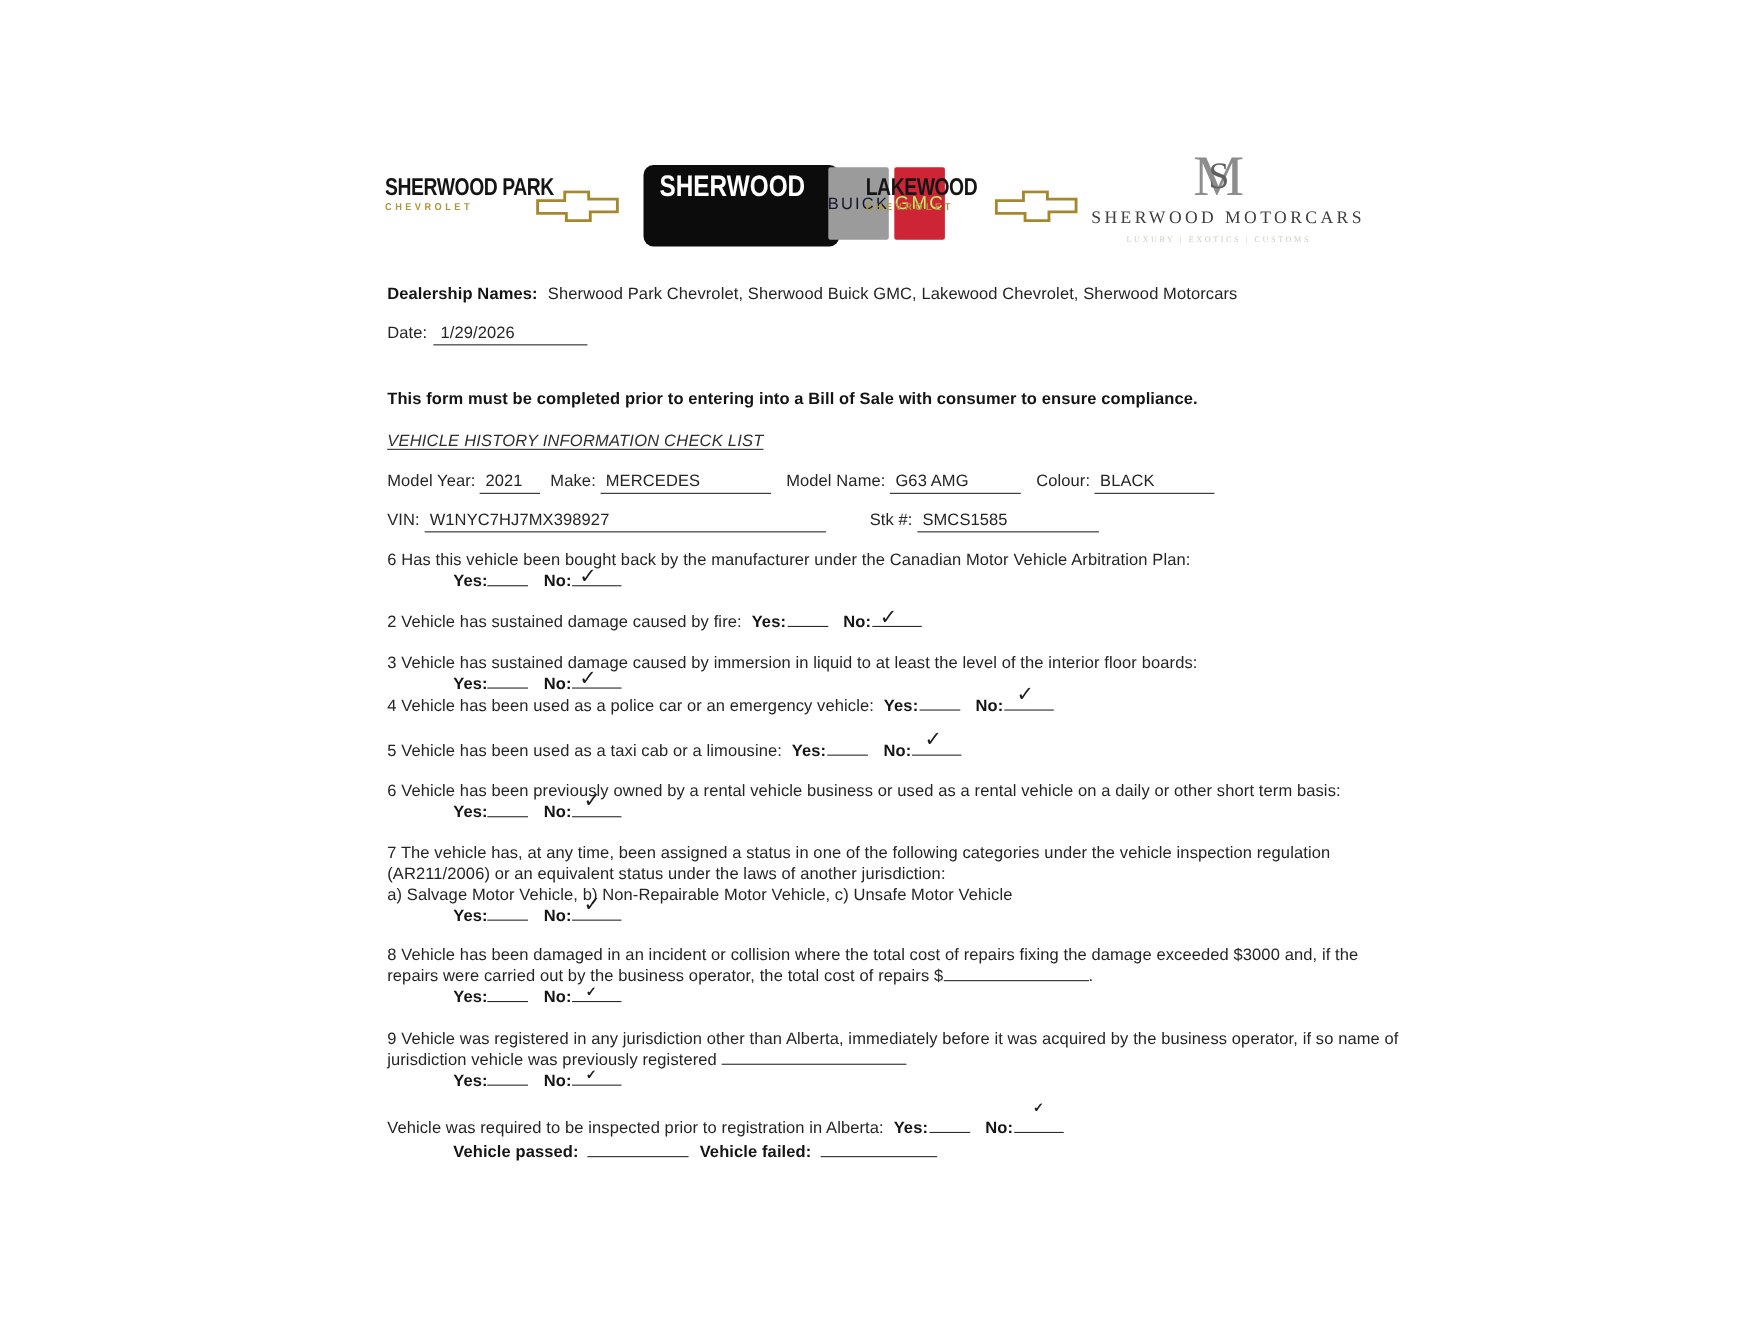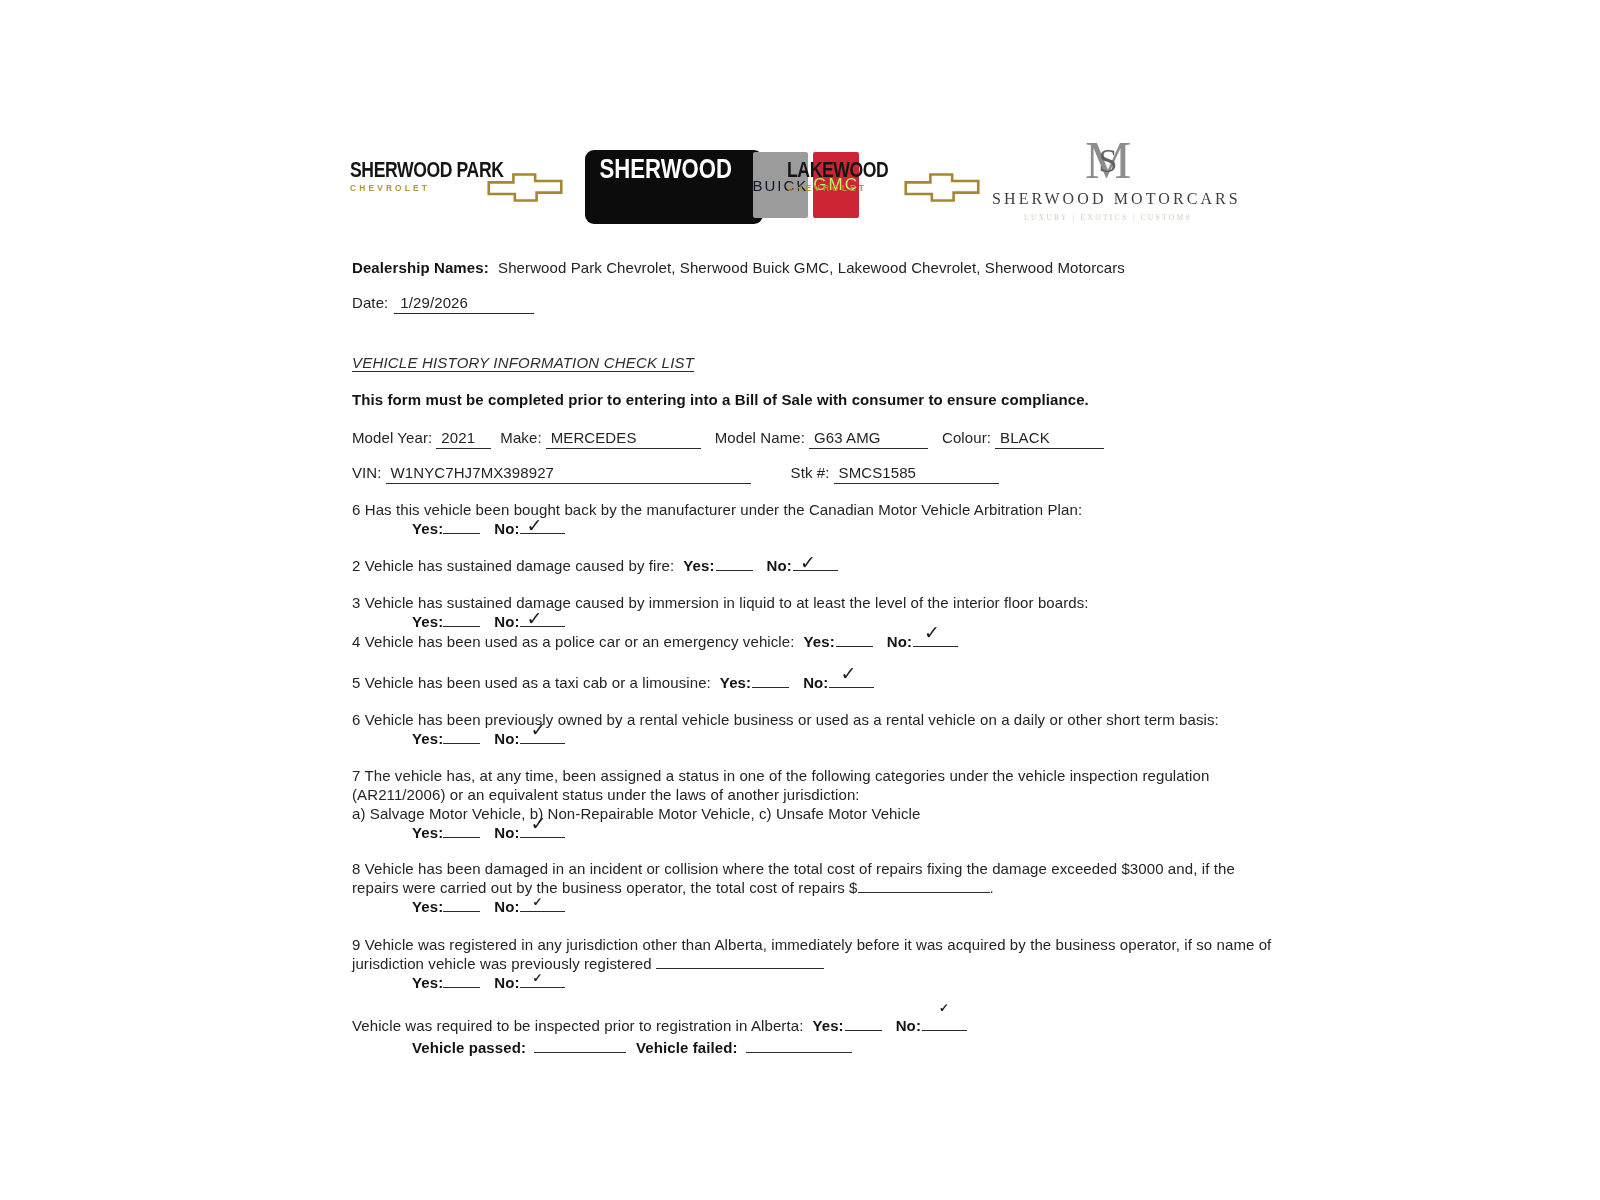--- a/index.html
+++ b/index.html
@@ -116,23 +116,23 @@
 
     <div class="row mb16">
       <span class="b">Dealership Names:</span>
       <span style="margin-left:5px">Sherwood Park Chevrolet, Sherwood Buick GMC, Lakewood Chevrolet, Sherwood Motorcars</span>
     </div>
 
     <div class="row mb39">
       <span>Date:</span><span class="fill"><span>1/29/2026</span></span>
     </div>
 
+    <div class="row b mb19">This form must be completed prior to entering into a Bill of Sale with consumer to ensure compliance.</div>
+
     <div class="row title mb18">VEHICLE HISTORY INFORMATION CHECK LIST</div>
-
-    <div class="row b mb19">This form must be completed prior to entering into a Bill of Sale with consumer to ensure compliance.</div>
 
     <div class="row mb14">
       <span>Model Year:</span><span class="fv w-year"><span>2021</span></span><span>Make:</span><span class="fv w-make"><span>MERCEDES</span></span><span>Model Name:</span><span class="fv w-model"><span>G63 AMG</span></span><span>Colour:</span><span class="fv w-colour"><span>BLACK</span></span>
     </div>
 
     <div class="row mb16">
       <span>VIN:</span><span class="fv w-vin"><span>W1NYC7HJ7MX398927</span></span><span class="stk-label">Stk #:</span><span class="fv w-stk"><span>SMCS1585</span></span>
     </div>
 
     <div class="mb18">

